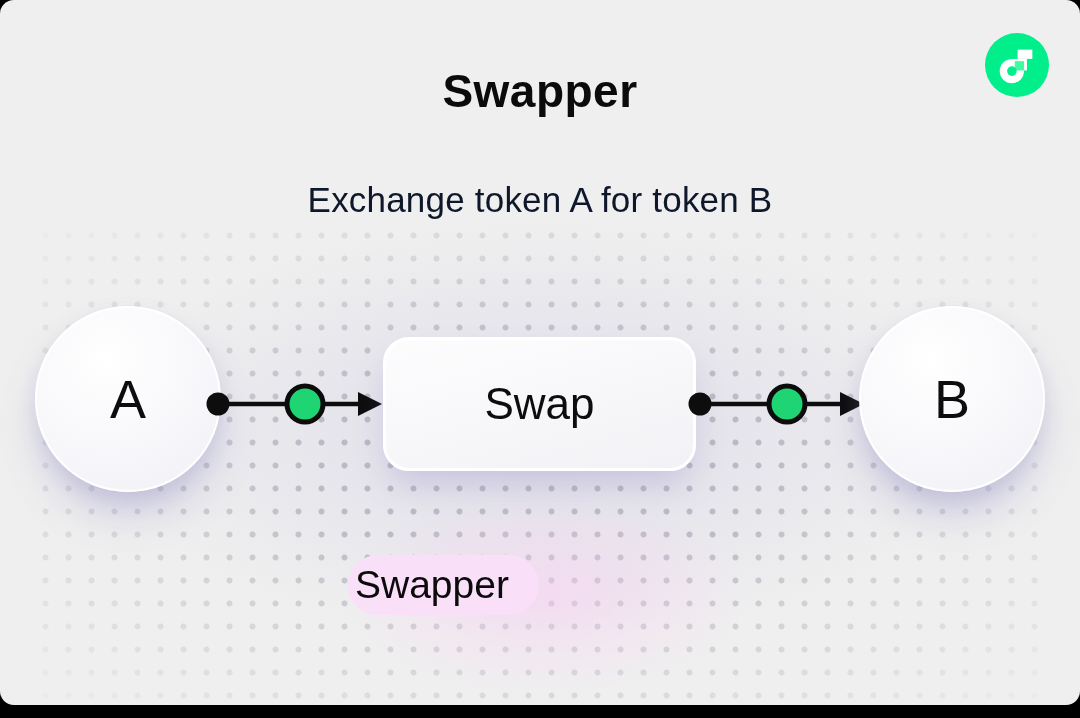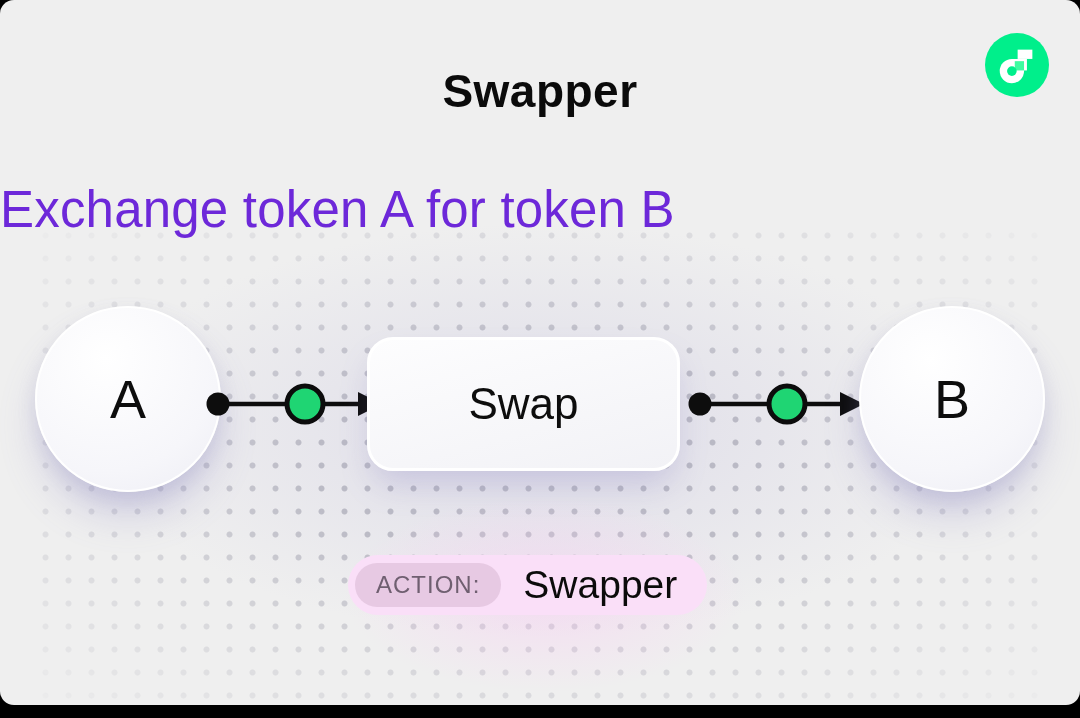--- a/index.html
+++ b/index.html
@@ -28,35 +28,35 @@
     -webkit-mask-image:radial-gradient(ellipse 72% 72% at 50% 50%, #000 30%, rgba(0,0,0,0.45) 62%, transparent 98%);
     mask-image:radial-gradient(ellipse 72% 72% at 50% 50%, #000 30%, rgba(0,0,0,0.45) 62%, transparent 98%);
     pointer-events:none;
   }
   .logo{position:absolute;left:985px;top:33px;width:64px;height:64px;}
   .title{
     position:absolute;left:0;top:64px;width:1080px;text-align:center;
     font-size:46px;font-weight:700;letter-spacing:0.5px;color:#0b0b0b;
   }
   .subtitle{
-    position:absolute;left:0;top:180px;width:1080px;
-    font-size:51px;font-weight:400;color:#6d28d9;letter-spacing:0.2px;
+    position:absolute;left:0;top:180px;width:1080px;text-align:center;
+    font-size:35px;font-weight:400;color:#0f172a;letter-spacing:0.2px;
   }
   .node-circle{
     position:absolute;width:186px;height:186px;border-radius:50%;
     background:radial-gradient(circle at 38% 28%, #ffffff 0%, #f6f6fa 65%, #ededf4 100%);
     border:2px solid #ffffff;box-sizing:border-box;
     box-shadow:0 26px 42px -6px rgba(118,113,185,0.30), 0 8px 18px rgba(150,150,190,0.18);
     display:flex;align-items:center;justify-content:center;
   }
   .node-a{left:35px;top:306px;}
   .node-b{left:859px;top:306px;}
   .node-circle .lbl{font-size:54px;font-weight:400;color:#0d0d0d;}
   .swap-box{
-    position:absolute;left:367px;top:337px;width:313px;height:134px;
+    position:absolute;left:383px;top:337px;width:313px;height:134px;
     border-radius:26px;background:linear-gradient(165deg,#fdfdfe 0%,#f2f2f6 100%);
     border:3px solid #ffffff;box-sizing:border-box;
     box-shadow:0 18px 32px -6px rgba(125,120,185,0.28);
     display:flex;align-items:center;justify-content:center;
   }
   .swap-box .lbl{font-size:44px;font-weight:400;color:#0d0d0d;}
   .connector{position:absolute;width:190px;height:64px;}
   .c1{left:200px;top:372px;}
   .c2{left:682px;top:372px;}
   .badge{
@@ -126,17 +126,16 @@
     <circle cx="18" cy="32" r="11.5" fill="#0d0d0d"></circle>
     <circle cx="105" cy="32" r="18" fill="#1fd573" stroke="#0c0c0c" stroke-width="5"></circle>
     <path d="M158 20 L182 32 L158 44 Z" fill="#0d0d0d"></path>
   </svg>
 
   <div class="node-circle node-b">
     <span class="lbl">B</span>
   </div>
 
   <div class="badge">
-    <span class="badge-label">ACTION:</span>
     <span class="badge-value">Swapper</span>
   </div>
 
 </div>
 
 </body></html>

